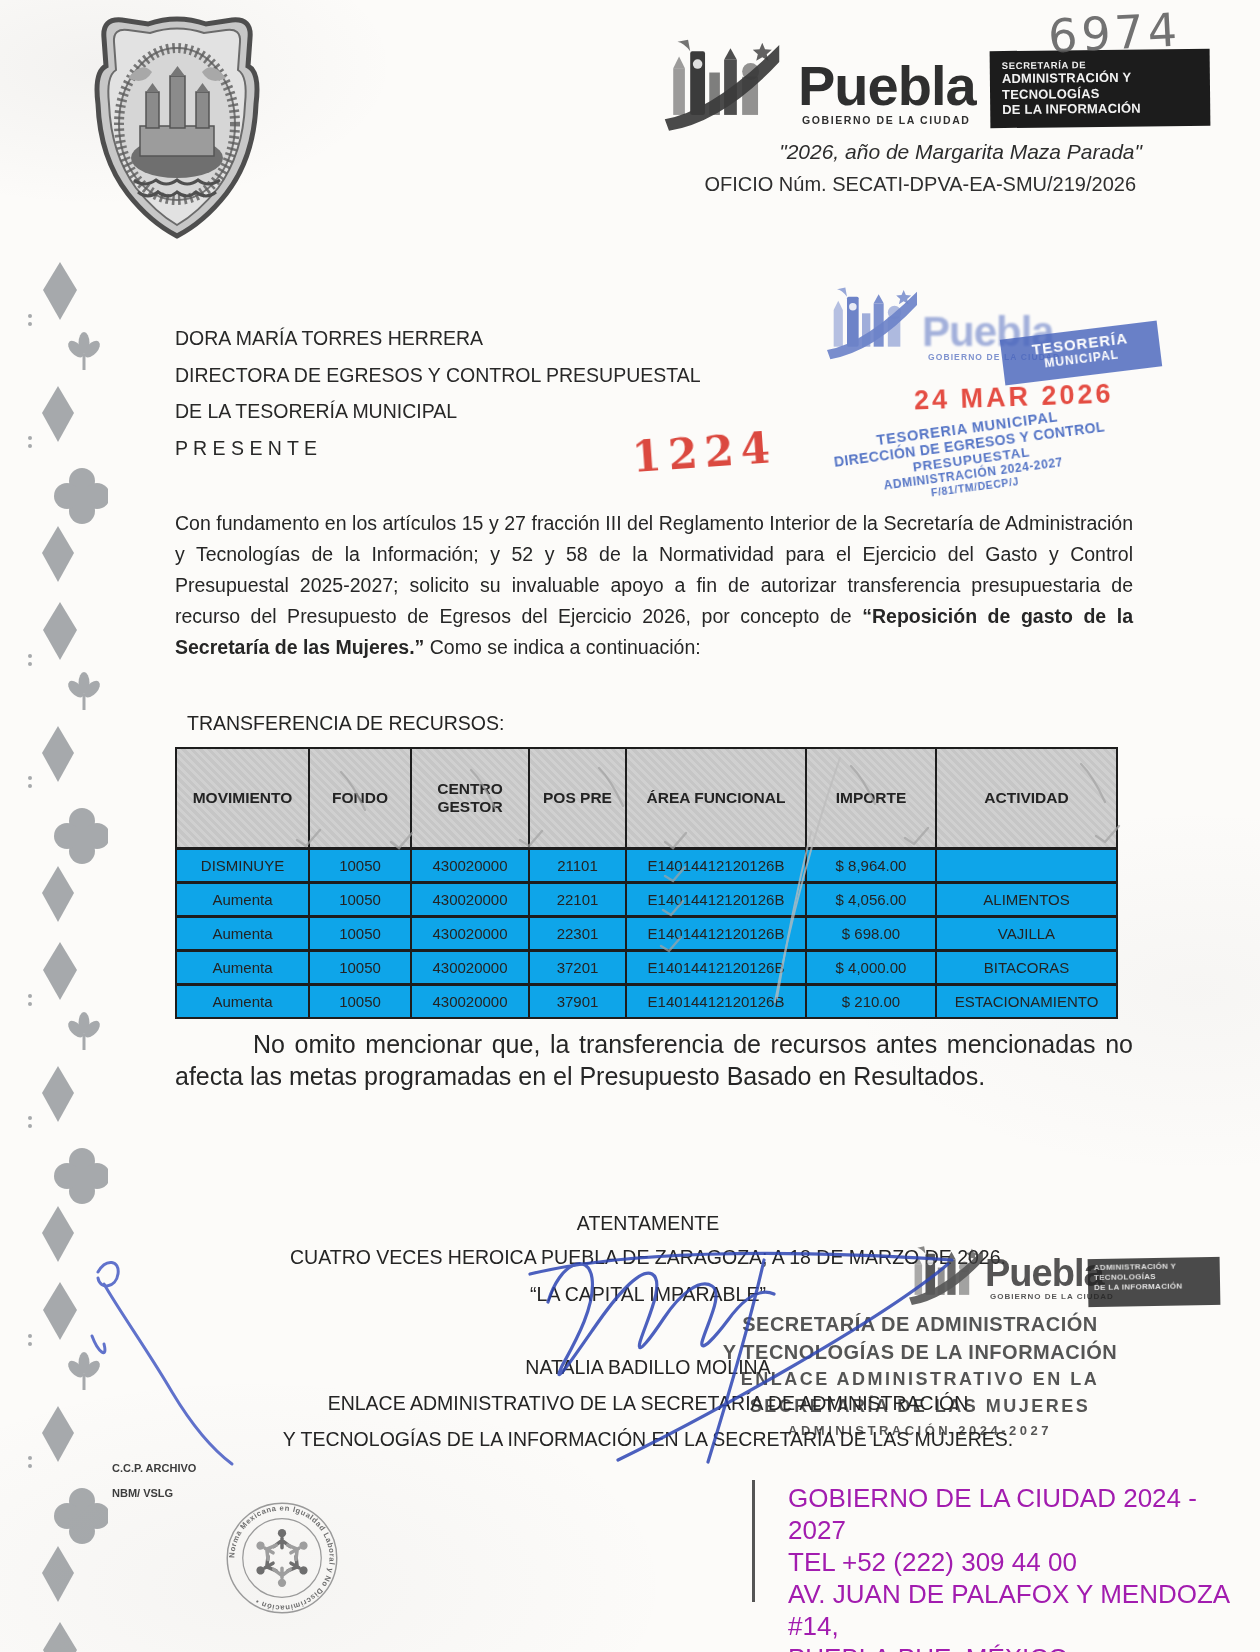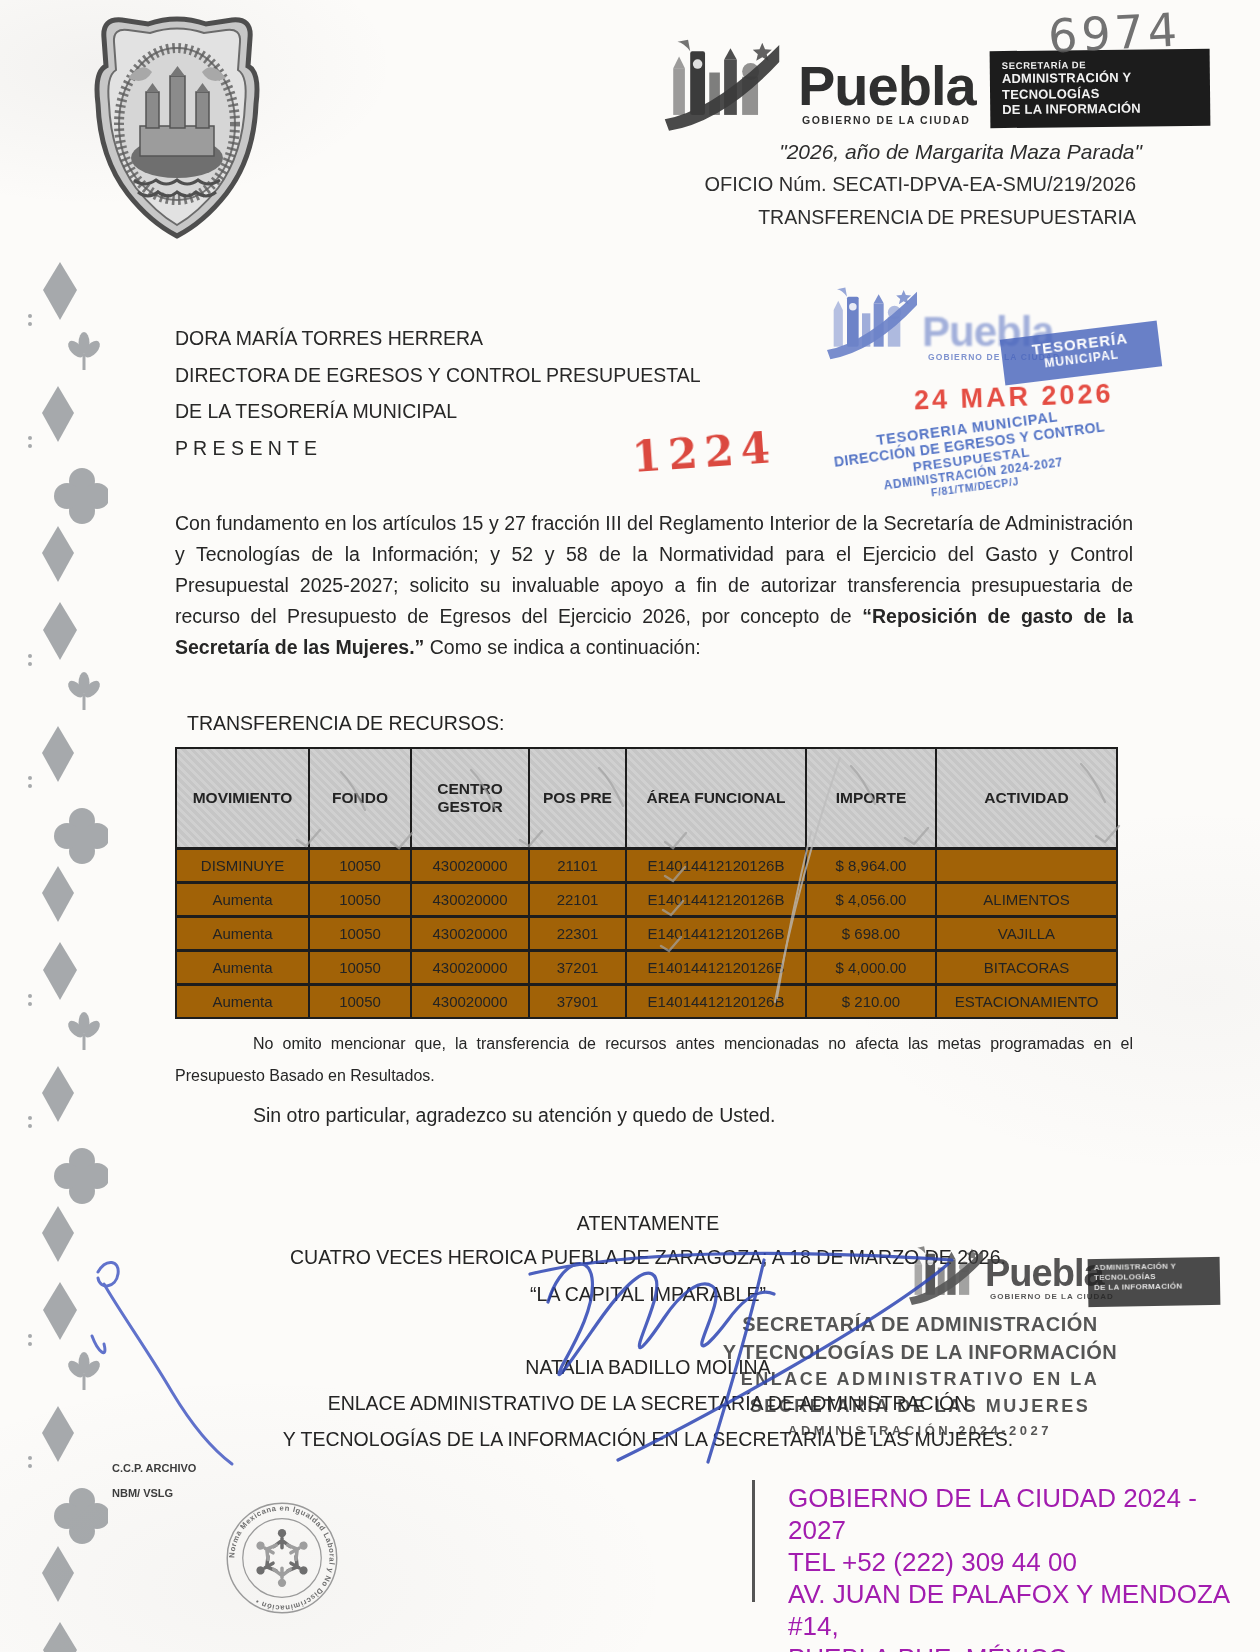--- a/index.html
+++ b/index.html
@@ -54,24 +54,24 @@
   .rs-lines .l5{font-size:10.5px;letter-spacing:.6px;}
   
   .p1{left:175px;top:508px;width:958px;font-size:19.5px;line-height:31px;text-align:justify;color:#262626;}
   .p1 b{font-weight:700;}
   .section-title{left:187px;top:712px;font-size:19.5px;color:#242424;}
   
   .ttable{left:175px;top:747px;border-collapse:collapse;table-layout:fixed;width:941px;font-size:15px;color:#232323;}
   .ttable th,.ttable td{border:2px solid #1d1d1d;text-align:center;vertical-align:middle;padding:0 6px;overflow:hidden;}
   .ttable thead th{height:74px;font-weight:600;font-size:15.5px;
     background:repeating-linear-gradient(45deg,#c6c6c6 0 3px,#d0d0d0 3px 6px);}
-  .ttable tbody td{height:31px;background:#a16207;}
+  .ttable tbody td{height:31px;background:#0ea5e9;}
   .ttable tbody tr td{border-top-width:3px;}
   
-  .p2{left:175px;top:1028px;width:958px;font-size:16px;line-height:32px;text-align:justify;text-indent:78px;color:#262626;}
+  .p2{left:175px;top:1028px;width:958px;font-size:25px;line-height:32px;text-align:justify;text-indent:78px;color:#262626;}
   .p3{left:253px;top:1104px;font-size:19.5px;color:#262626;}
   .center-col{left:168px;width:960px;text-align:center;font-size:19.5px;color:#242424;}
   .atentamente{top:1212px;}
   .citydate{top:1246px;}
   .slogan{top:1283px;}
   .sig-name{top:1356px;}
   .sig-t1{top:1392px;}
   .sig-t2{top:1428px;}
   .gs-skyline{left:905px;top:1238px;width:82px;height:70px;color:#3c3c3c;opacity:.85;filter:blur(.3px);}
   .gs-word{left:985px;top:1252px;font-size:38px;font-weight:800;color:#383838;opacity:.85;letter-spacing:-1px;filter:blur(.5px);}
@@ -182,21 +182,20 @@
     <div class="badge">
       <div class="b1">SECRETARÍA DE</div>
       <div class="b2">ADMINISTRACIÓN Y TECNOLOGÍAS</div>
       <div class="b3">DE LA INFORMACIÓN</div>
     </div>
   </div>
 
   <div class="abs handwritten">6974</div>
   <div class="abs motto">"2026, año de Margarita Maza Parada"</div>
   <div class="abs oficio">OFICIO Núm. SECATI-DPVA-EA-SMU/219/2026</div>
-  <div class="abs subject">TRANSFERENCIA DE PRESUPUESTARIA</div>
 
   <div class="abs recipient">
     <div>DORA MARÍA TORRES HERRERA</div>
     <div>DIRECTORA DE EGRESOS Y CONTROL PRESUPUESTAL</div>
     <div>DE LA TESORERÍA MUNICIPAL</div>
     <div>P R E S E N T E</div>
   </div>
 
   <div class="abs folio">1224</div>
 
@@ -309,21 +308,20 @@
       <path d="M700 64 q-12 -26 -24 -38"></path>
       <path d="M930 62 q-12 -26 -24 -38"></path>
     </g>
     <g stroke="#bdbdbd" stroke-width="2" fill="none" opacity=".75" stroke-linecap="round">
       <path d="M665 18 C 640 90 615 180 600 262"></path>
       <path d="M636 92 C 622 150 610 210 602 258"></path>
     </g>
   </svg>
 
   <div class="abs p2">No omito mencionar que, la transferencia de recursos antes mencionadas no afecta las metas programadas en el Presupuesto Basado en Resultados.</div>
-  <div class="abs p3">Sin otro particular, agradezco su atención y quedo de Usted.</div>
 
   <div class="abs center-col atentamente">ATENTAMENTE</div>
   <div class="abs center-col citydate">CUATRO VECES HEROICA PUEBLA DE ZARAGOZA; A 18 DE MARZO DE 2026.</div>
   <div class="abs center-col slogan">“LA CAPITAL IMPARABLE”</div>
 
   <svg class="abs gs-skyline overlay" viewBox="0 0 120 100">
     <use href="#skyline"></use>
   </svg>
   <div class="abs gs-word">Puebla</div>
   <div class="abs gs-wtag">GOBIERNO DE LA CIUDAD</div>

